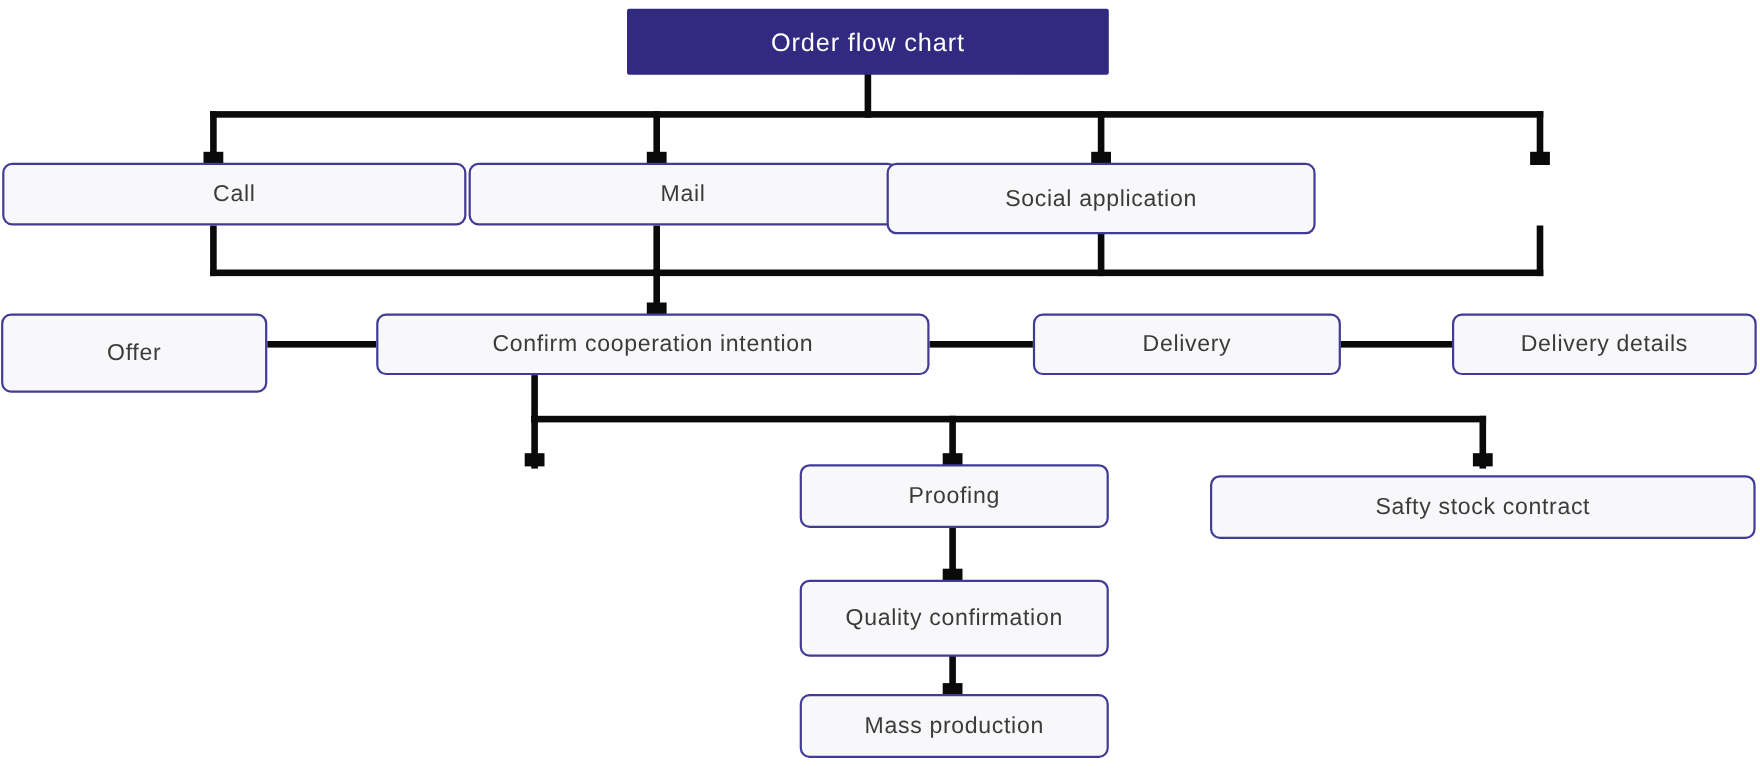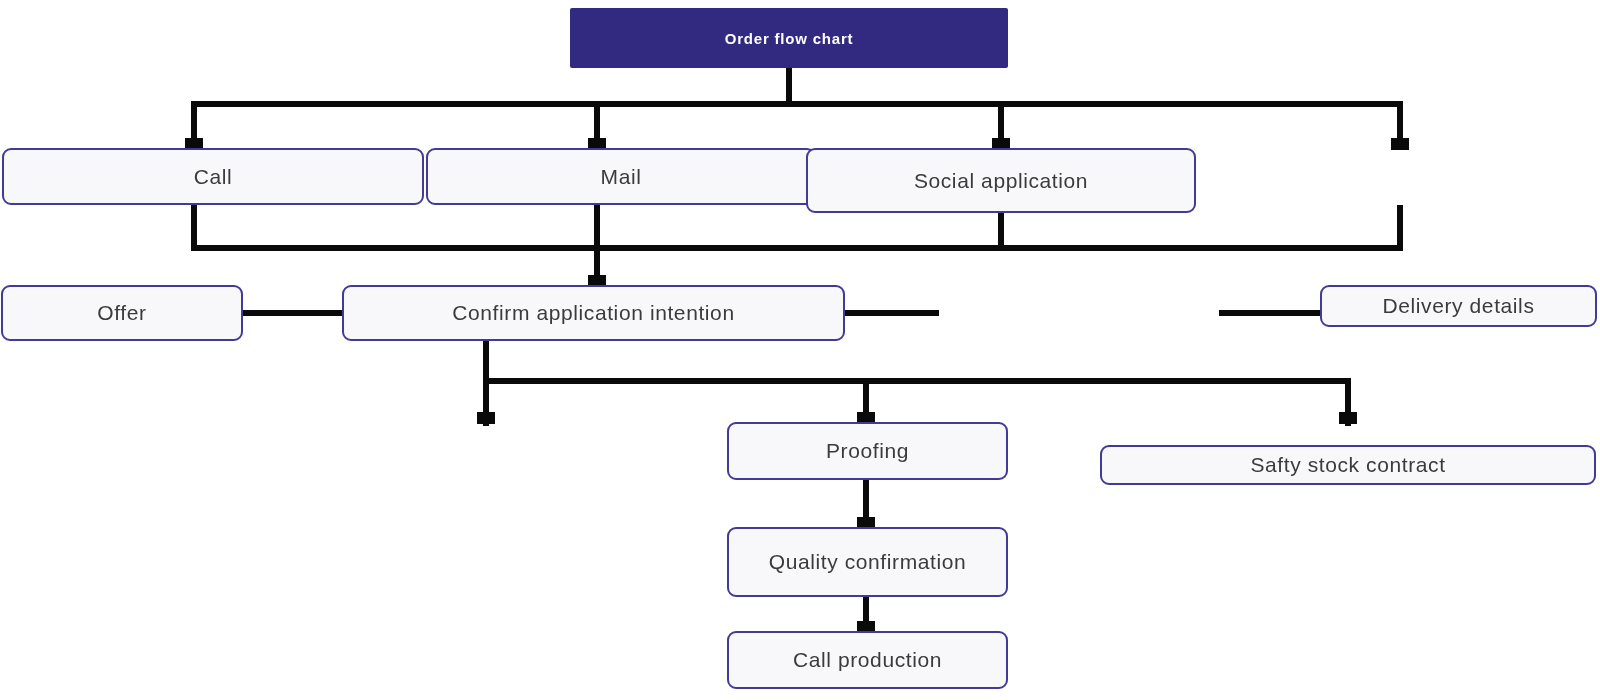--- a/index.html
+++ b/index.html
@@ -17,21 +17,21 @@
     position:relative;width:1600px;height:700px;background:var(--canvas-bg);overflow:hidden;
   }
   .node{
     position:absolute;display:flex;align-items:center;justify-content:center;
     background:var(--node-bg);border:2px solid var(--node-border);border-radius:9px;
     color:var(--node-text);font-size:21px;letter-spacing:0.6px;text-align:center;
     z-index:3;
   }
   .node.title-node{
     background:var(--title-bg);border:none;border-radius:2px;color:var(--title-text);
-    font-size:15px;font-weight:700;letter-spacing:0.8px;z-index:3;
+    font-size:23px;font-weight:400;letter-spacing:0.8px;z-index:3;
   }
   .line{position:absolute;background:var(--connector);z-index:1;}
   .marker{position:absolute;width:18px;height:12px;background:var(--connector);z-index:2;}
 </style>
 </head>
 <body>
 
 <div class="canvas">
 
   <div class="line" style="left:786px;top:66px;width:6px;height:41px"></div>
@@ -79,37 +79,40 @@
   <div class="node" style="left:2px;top:148px;width:422px;height:57px">
     <span>Call</span>
   </div>
   <div class="node" style="left:426px;top:148px;width:390px;height:57px">
     <span>Mail</span>
   </div>
   <div class="node" style="left:806px;top:148px;width:390px;height:65px">
     <span>Social application</span>
   </div>
 
-  <div class="node" style="left:1px;top:285px;width:242px;height:56px">
+  <div class="node" style="left:1px;top:285px;width:242px;height:72px">
     <span>Offer</span>
   </div>
   <div class="node" style="left:342px;top:285px;width:503px;height:56px">
-    <span>Confirm application intention</span>
+    <span>Confirm cooperation intention</span>
   </div>
-  <div class="node" style="left:1320px;top:285px;width:277px;height:42px">
+  <div class="node" style="left:939px;top:285px;width:280px;height:56px">
+    <span>Delivery</span>
+  </div>
+  <div class="node" style="left:1320px;top:285px;width:277px;height:56px">
     <span>Delivery details</span>
   </div>
 
   <div class="node" style="left:727px;top:422px;width:281px;height:58px">
     <span>Proofing</span>
   </div>
-  <div class="node" style="left:1100px;top:445px;width:496px;height:40px">
+  <div class="node" style="left:1100px;top:432px;width:496px;height:58px">
     <span>Safty stock contract</span>
   </div>
 
   <div class="node" style="left:727px;top:527px;width:281px;height:70px">
     <span>Quality confirmation</span>
   </div>
   <div class="node" style="left:727px;top:631px;width:281px;height:58px">
-    <span>Call production</span>
+    <span>Mass production</span>
   </div>
 
 </div>
 
 </body></html>

